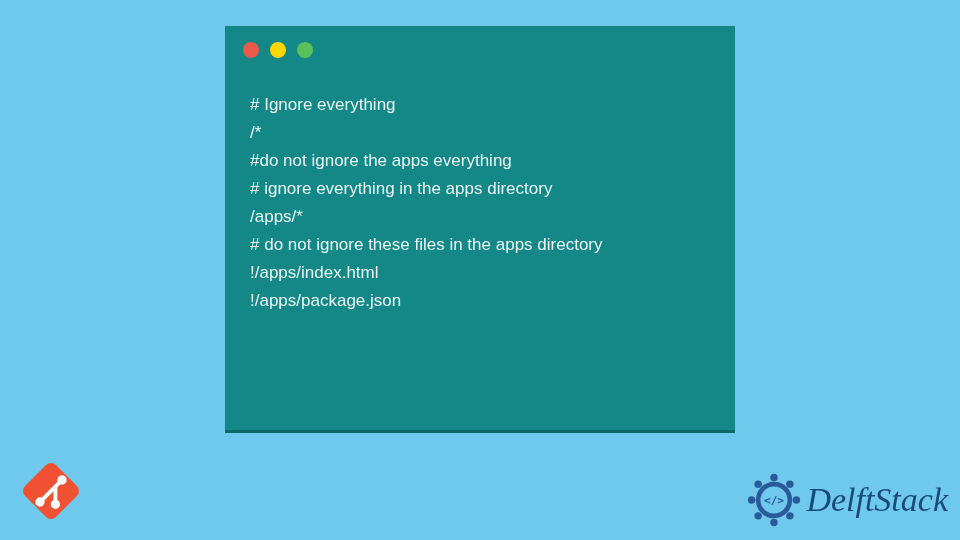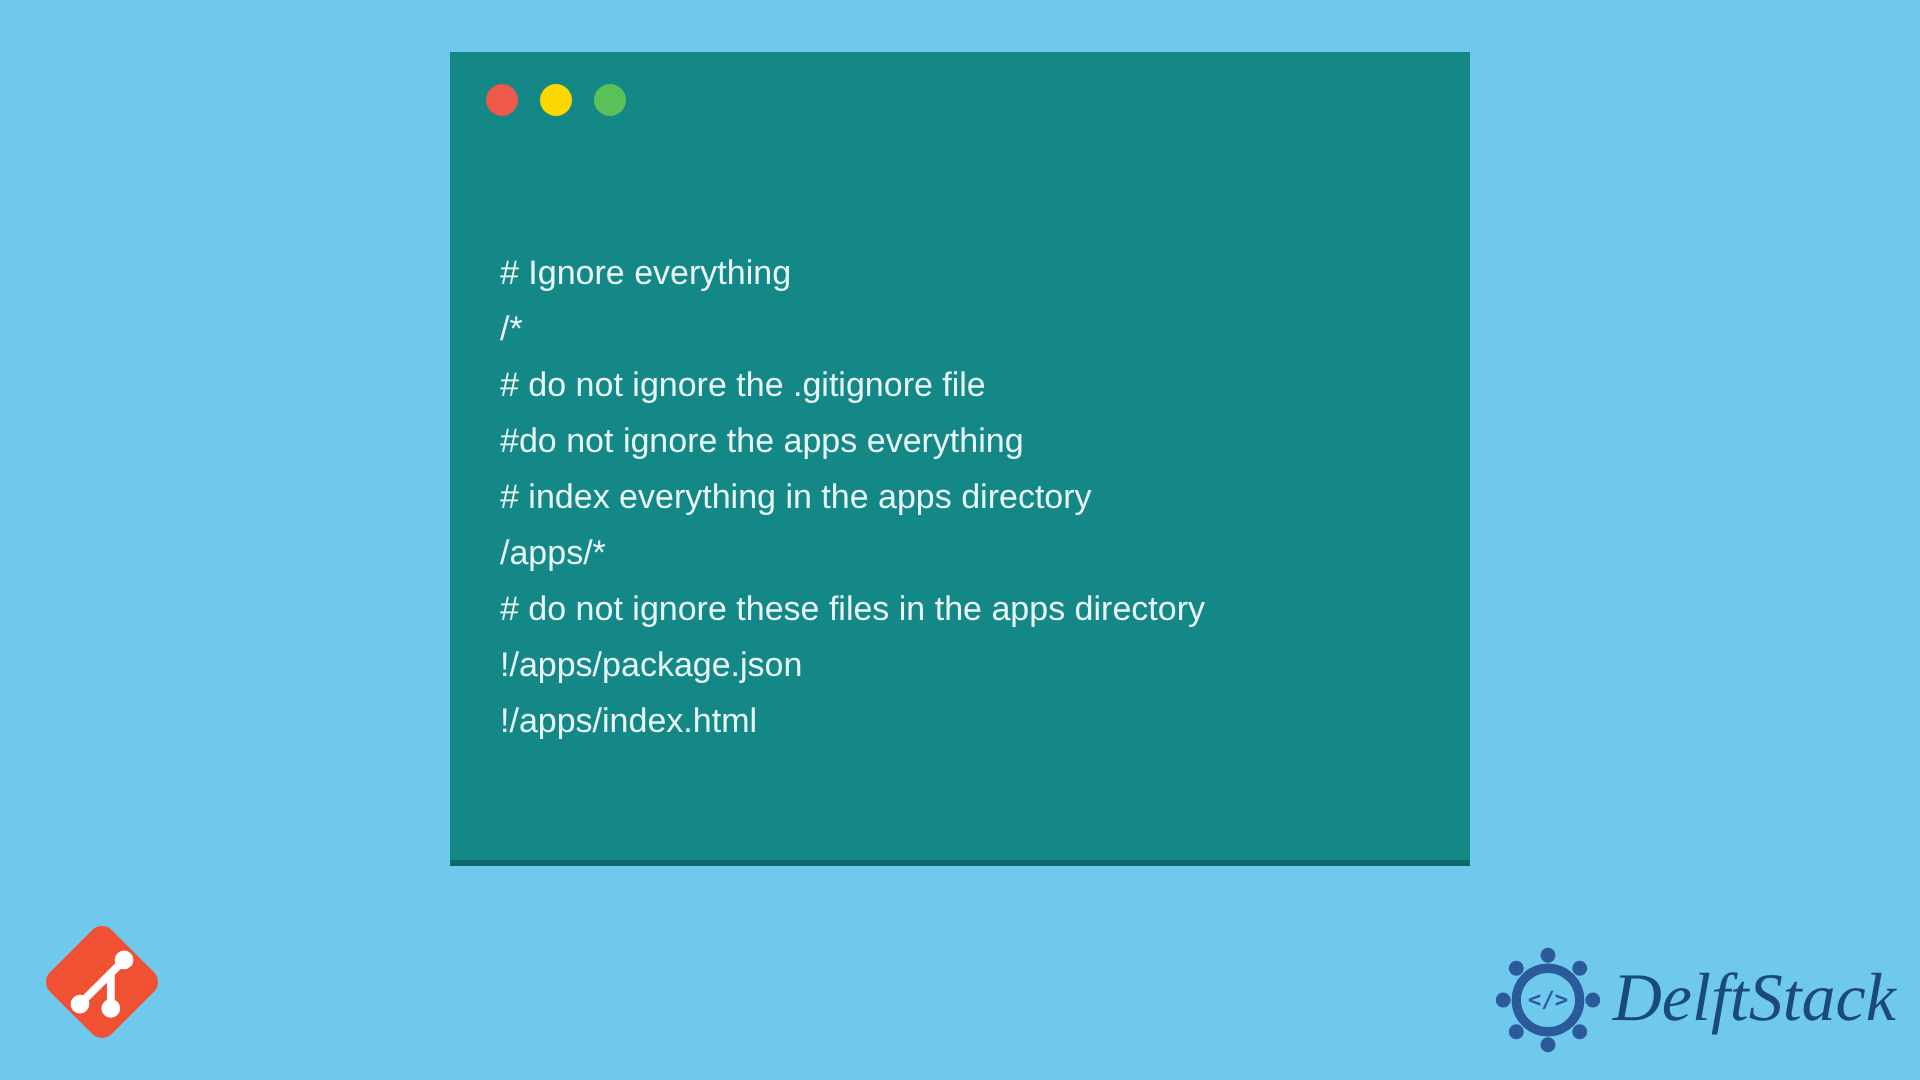--- a/index.html
+++ b/index.html
@@ -37,21 +37,20 @@
       border-radius: 50%;
     }
     .dot-red { background: #ed594a; }
     .dot-yellow { background: #fdd800; }
     .dot-green { background: #5ac05a; }
     .code-content {
       position: absolute;
       left: 25px;
       top: 65px;
       right: 20px;
-      margin-top: 32px;
     }
     .code-line {
       color: #e8f5f5;
       font-size: 17px;
       line-height: 28px;
       font-family: Arial, Helvetica, sans-serif;
       white-space: pre;
     }
     .git-logo {
       position: absolute;
@@ -85,27 +84,26 @@
 
 <div class="code-window">
   <div class="window-dots">
     <div class="dot dot-red"></div>
     <div class="dot dot-yellow"></div>
     <div class="dot dot-green"></div>
   </div>
   <div class="code-content">
     <div class="code-line"># Ignore everything</div>
     <div class="code-line">/*</div>
-    <div class="code-line"># do not ignore the .gitignore file</div>
     <div class="code-line">#do not ignore the apps everything</div>
-    <div class="code-line"># index everything in the apps directory</div>
+    <div class="code-line"># ignore everything in the apps directory</div>
     <div class="code-line">/apps/*</div>
     <div class="code-line"># do not ignore these files in the apps directory</div>
+    <div class="code-line">!/apps/index.html</div>
     <div class="code-line">!/apps/package.json</div>
-    <div class="code-line">!/apps/index.html</div>
   </div>
 </div>
 
 <div class="git-logo">
   <svg viewBox="0 0 100 100" width="78" height="78">
     <g transform="rotate(45 50 50)">
       <rect x="22" y="22" width="56" height="56" rx="9" fill="#f05133"></rect>
       <line x1="50" y1="30" x2="50" y2="70" stroke="#ffffff" stroke-width="5"></line>
       <line x1="50" y1="42" x2="66" y2="58" stroke="#ffffff" stroke-width="5"></line>
       <circle cx="50" cy="30" r="6" fill="#ffffff"></circle>

